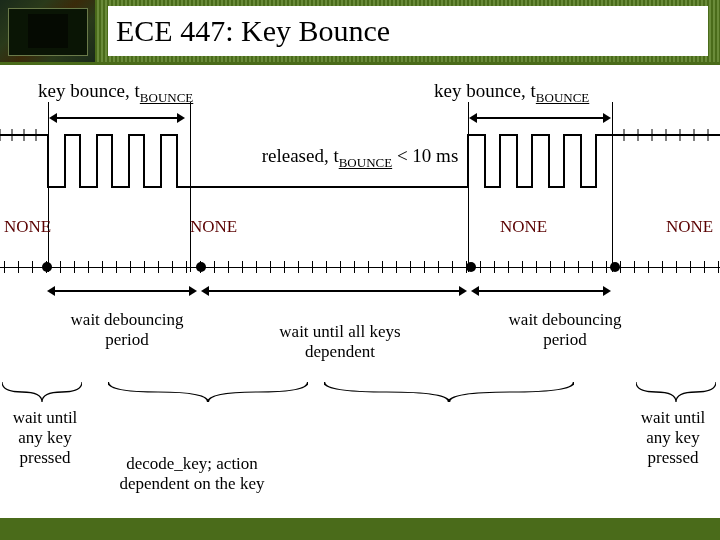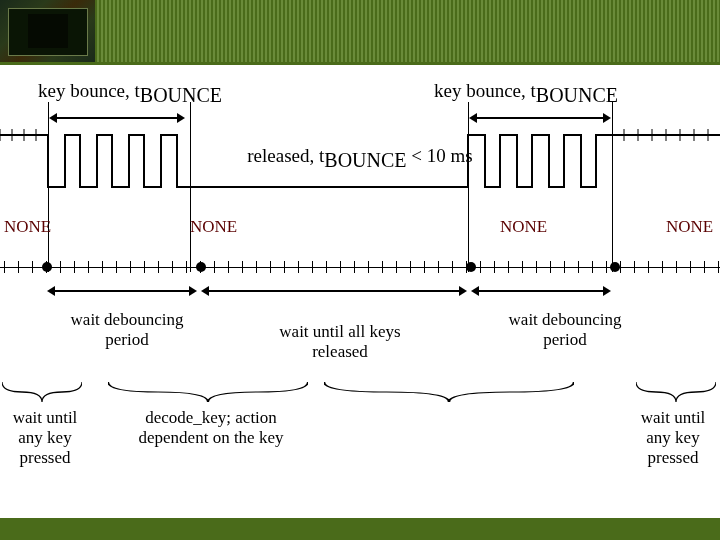--- a/index.html
+++ b/index.html
@@ -12,21 +12,21 @@
   .title-pattern { position: absolute; left: 95px; top: 0; width: 625px; height: 62px; 
     background: repeating-linear-gradient(to right, #4a6b1a 0, #4a6b1a 2px, #6a8b3a 2px, #6a8b3a 4px); }
   .title-white { position: absolute; left: 108px; top: 6px; width: 600px; height: 50px; background: #fff; display: flex; align-items: center; padding-left: 8px; }
   .title-text { font-size: 30px; color: #000; }
   .green-line { position: absolute; left: 0; top: 62px; width: 720px; height: 3px; background: #4a6b1a; }
   
   .content { position: relative; width: 100%; }
   
   .label1 { position: absolute; left: 38px; top: 18px; font-size: 19px; color: #000; }
   .label2 { position: absolute; left: 434px; top: 18px; font-size: 19px; color: #000; }
-  .sub { font-size: 20px; vertical-align: sub; }
+  .sub { font-size: 13px; vertical-align: sub; text-decoration: underline; }
   
   .arrow-h { position: absolute; height: 2px; background: #000; }
   .arrow-h::before { content: ""; position: absolute; left: -8px; top: -4px; border: 5px solid transparent; border-right: 8px solid #000; }
   .arrow-h::after { content: ""; position: absolute; right: -8px; top: -4px; border: 5px solid transparent; border-left: 8px solid #000; }
   
   .arrow1 { left: 52px; top: 55px; width: 130px; }
   .arrow2 { left: 472px; top: 55px; width: 136px; }
   
   .typ { position: absolute; left: 0; width: 100%; text-align: center; top: 83px; font-size: 19px; color: #000; }
   
@@ -58,36 +58,39 @@
   
   .brace { position: absolute; top: 320px; height: 20px; }
   .brace svg { width: 100%; height: 100%; }
   .br1 { left: 2px; width: 80px; }
   .br2 { left: 108px; width: 200px; }
   .br3 { left: 324px; width: 250px; }
   .br4 { left: 636px; width: 80px; }
   
   .blabel { position: absolute; font-size: 17px; text-align: center; top: 346px; }
   .bl1 { left: 0; width: 90px; }
-  .bl2 { left: 131px; width: 160px; }
+  .bl2 { left: 112px; width: 160px; margin-top: 46px; }
   .bl4 { left: 628px; width: 90px; }
   
   .vsep1 { position: absolute; left: 48px; top: 40px; height: 170px; width: 1px; background: #000; }
   .vsep2 { position: absolute; left: 190px; top: 40px; height: 170px; width: 1px; background: #000; }
   .vsep3 { position: absolute; left: 468px; top: 40px; height: 170px; width: 1px; background: #000; }
   .vsep4 { position: absolute; left: 612px; top: 40px; height: 170px; width: 1px; background: #000; }
   
   .bottom-green { position: absolute; left: 0; bottom: 0; width: 720px; height: 22px; background: #4a6b1a; }
 </style>
 </head>
 <body>
 
 <div class="title-bar">
   <div class="chip-bg"></div>
   <div class="title-pattern"></div>
+  <div class="title-white">
+    <span class="title-text">ECE 447: Key Bounce</span>
+  </div>
 </div>
 <div class="green-line"></div>
 
 <div class="content">
   <div class="label1">
     <span>key bounce, t</span><span class="sub">BOUNCE</span>
   </div>
   <div class="label2">
     <span>key bounce, t</span><span class="sub">BOUNCE</span>
   </div>
@@ -135,21 +138,21 @@
   <div class="dot d3"></div>
   <div class="dot d4"></div>
 
   <div class="timeline"></div>
 
   <div class="arrow-h arrow-t1"></div>
   <div class="arrow-h arrow-t2"></div>
   <div class="arrow-h arrow-t3"></div>
 
   <div class="label-wait lw1">wait debouncing period</div>
-  <div class="label-wait lw2">wait until all keys released</div>
+  <div class="label-wait lw2">wait until all keys dependent</div>
   <div class="label-wait lw3">wait debouncing period</div>
 
   <div class="brace br1"><svg viewBox="0 0 100 20" preserveAspectRatio="none">
         <path d="M0,0 Q0,10 25,10 Q50,10 50,20 Q50,10 75,10 Q100,10 100,0" fill="none" stroke="#000" stroke-width="1.5"></path>
       </svg></div>
   <div class="brace br2"><svg viewBox="0 0 100 20" preserveAspectRatio="none">
         <path d="M0,0 Q0,10 25,10 Q50,10 50,20 Q50,10 75,10 Q100,10 100,0" fill="none" stroke="#000" stroke-width="1"></path>
       </svg></div>
   <div class="brace br3"><svg viewBox="0 0 100 20" preserveAspectRatio="none">
         <path d="M0,0 Q0,10 25,10 Q50,10 50,20 Q50,10 75,10 Q100,10 100,0" fill="none" stroke="#000" stroke-width="1"></path>

